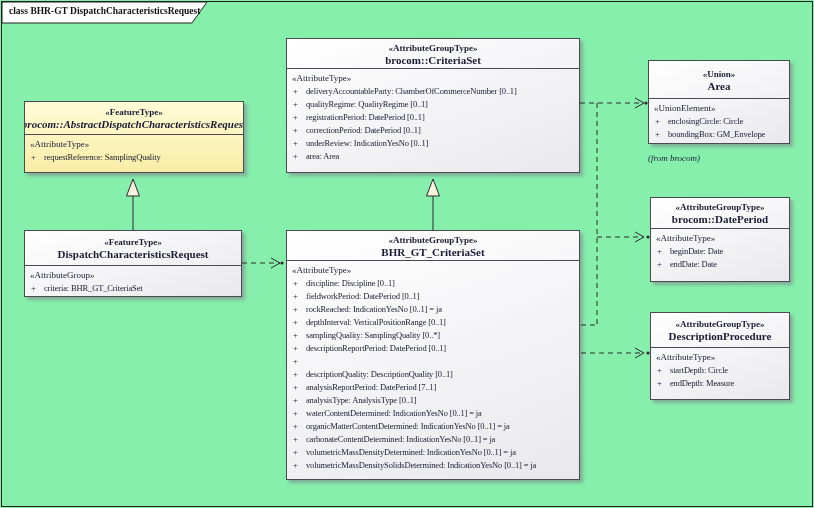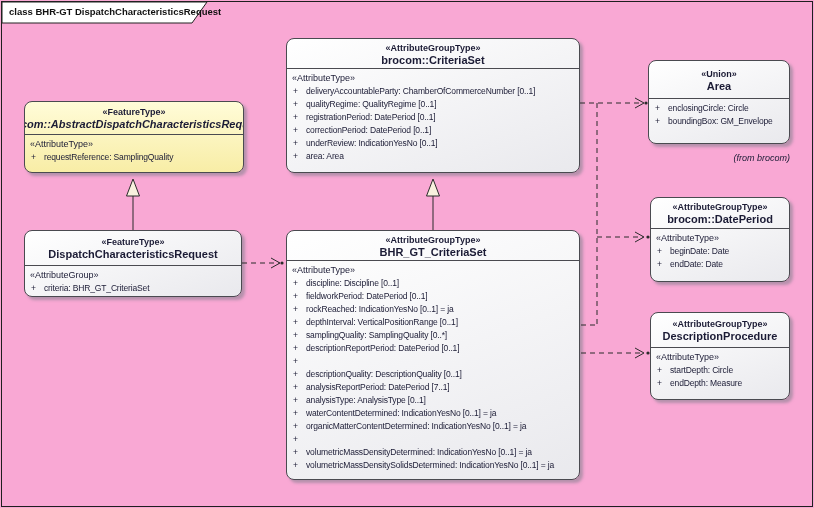--- a/index.html
+++ b/index.html
@@ -1,45 +1,45 @@
 <!DOCTYPE html>
 <html><head>
 <meta charset="utf-8">
 <style>
   html,body{margin:0;padding:0;background:#fff;}
   #canvas{
-    position:relative;width:814px;height:508px;background:#f9a8d4;
-    font-family:Liberation Sans, sans-serif;color:#1b1b35;overflow:hidden;
+    position:relative;width:814px;height:508px;background:#86efac;
+    font-family:Liberation Serif, serif;color:#1b1b35;overflow:hidden;
   }
   #frame-border{position:absolute;inset:1px;border:1px solid #1f1f1f;pointer-events:none;}
   #diagram-tab{position:absolute;left:1px;top:1px;width:212px;height:25px;}
   #diagram-tab-label{
     position:absolute;left:8px;top:5px;font-size:9.5px;font-weight:bold;white-space:nowrap;color:#111;
   }
   .uml-box{
-    position:absolute;border:1px solid #4a4a50;border-radius:8px;
+    position:absolute;border:1px solid #4a4a50;border-radius:0;
     background:linear-gradient(160deg,#ffffff 0%,#e9e9ed 100%);
     box-shadow:3px 3px 3px rgba(125,125,138,0.55);
     overflow:hidden;box-sizing:border-box;
   }
   .uml-box.yellow{background:linear-gradient(180deg,#fffcd8 0%,#f8eda6 100%);}
   .hdr{
     border-bottom:1px solid #4a4a50;display:flex;flex-direction:column;
     justify-content:center;align-items:center;box-sizing:border-box;
   }
   .stereo{font-size:9px;font-weight:bold;line-height:12px;white-space:nowrap;}
   .cname{font-size:11px;font-weight:bold;line-height:12px;white-space:nowrap;}
   .cname.abstract{font-style:italic;}
   .body{padding:3px 2px 2px 5px;font-size:8.5px;}
   .comp-label{font-size:9px;line-height:13px;white-space:nowrap;}
   .attr-row{display:flex;line-height:13px;white-space:nowrap;}
   .attr-row .vis{width:13px;flex:none;padding-left:1px;}
   .attr-row .attr-text{letter-spacing:-0.15px;}
   .origin-note{
-    position:absolute;font-size:9px;font-style:italic;text-align:right;white-space:nowrap;
+    position:absolute;font-size:9px;font-style:italic;text-align:left;white-space:nowrap;
   }
   #connector-layer{position:absolute;left:0;top:0;pointer-events:none;}
 </style>
 </head>
 <body>
 
 <div id="canvas">
 
   <div id="frame-border"></div>
 
@@ -168,39 +168,41 @@
           <div class="attr-row">
             <span class="vis">+</span>
             <span class="attr-text">waterContentDetermined: IndicationYesNo [0..1] = ja</span>
           </div>
           <div class="attr-row">
             <span class="vis">+</span>
             <span class="attr-text">organicMatterContentDetermined: IndicationYesNo [0..1] = ja</span>
           </div>
           <div class="attr-row">
             <span class="vis">+</span>
+            <span class="attr-text">carbonateContentDetermined: IndicationYesNo [0..1] = ja</span>
           </div>
           <div class="attr-row">
             <span class="vis">+</span>
             <span class="attr-text">volumetricMassDensityDetermined: IndicationYesNo [0..1] = ja</span>
           </div>
           <div class="attr-row">
             <span class="vis">+</span>
             <span class="attr-text">volumetricMassDensitySolidsDetermined: IndicationYesNo [0..1] = ja</span>
           </div>
         </div>
     </div>
   </div>
 
   <div class="uml-box" style="left:648px;top:60px;width:142px;height:84px;">
     <div class="hdr" style="height:38px;">
       <div class="stereo">«Union»</div>
       <div class="cname">Area</div>
     </div>
     <div class="body">
+      <div class="comp-label">«UnionElement»</div>
       <div>
           <div class="attr-row">
             <span class="vis">+</span>
             <span class="attr-text">enclosingCircle: Circle</span>
           </div>
           <div class="attr-row">
             <span class="vis">+</span>
             <span class="attr-text">boundingBox: GM_Envelope</span>
           </div>
         </div>

